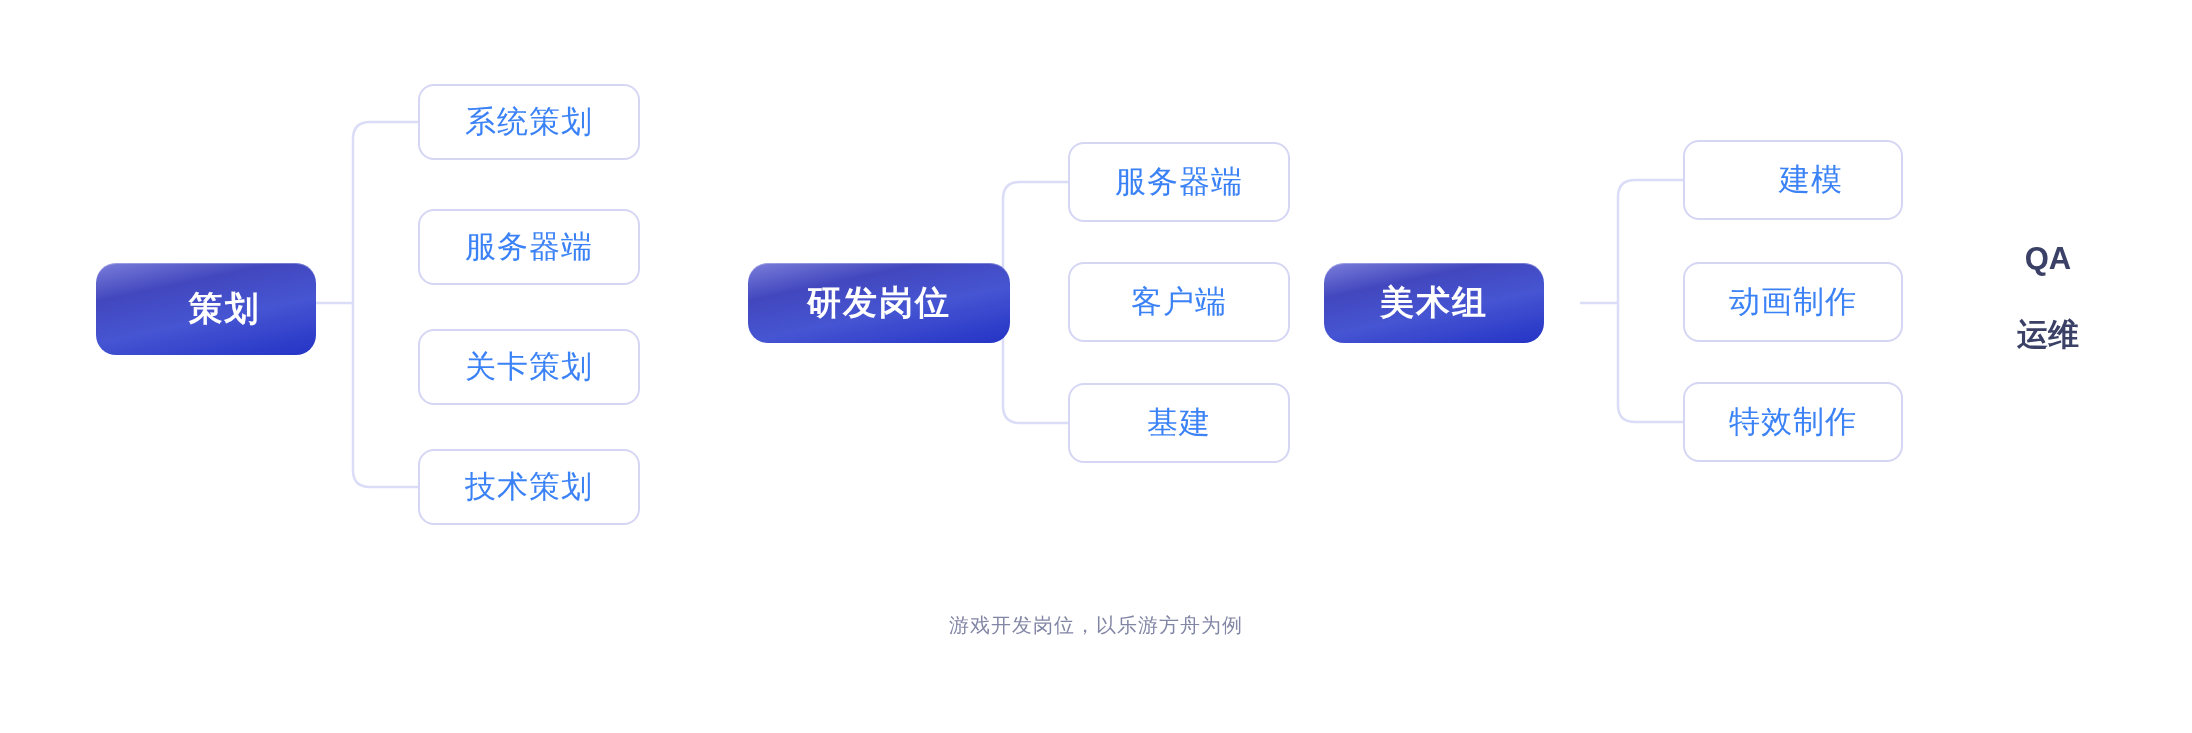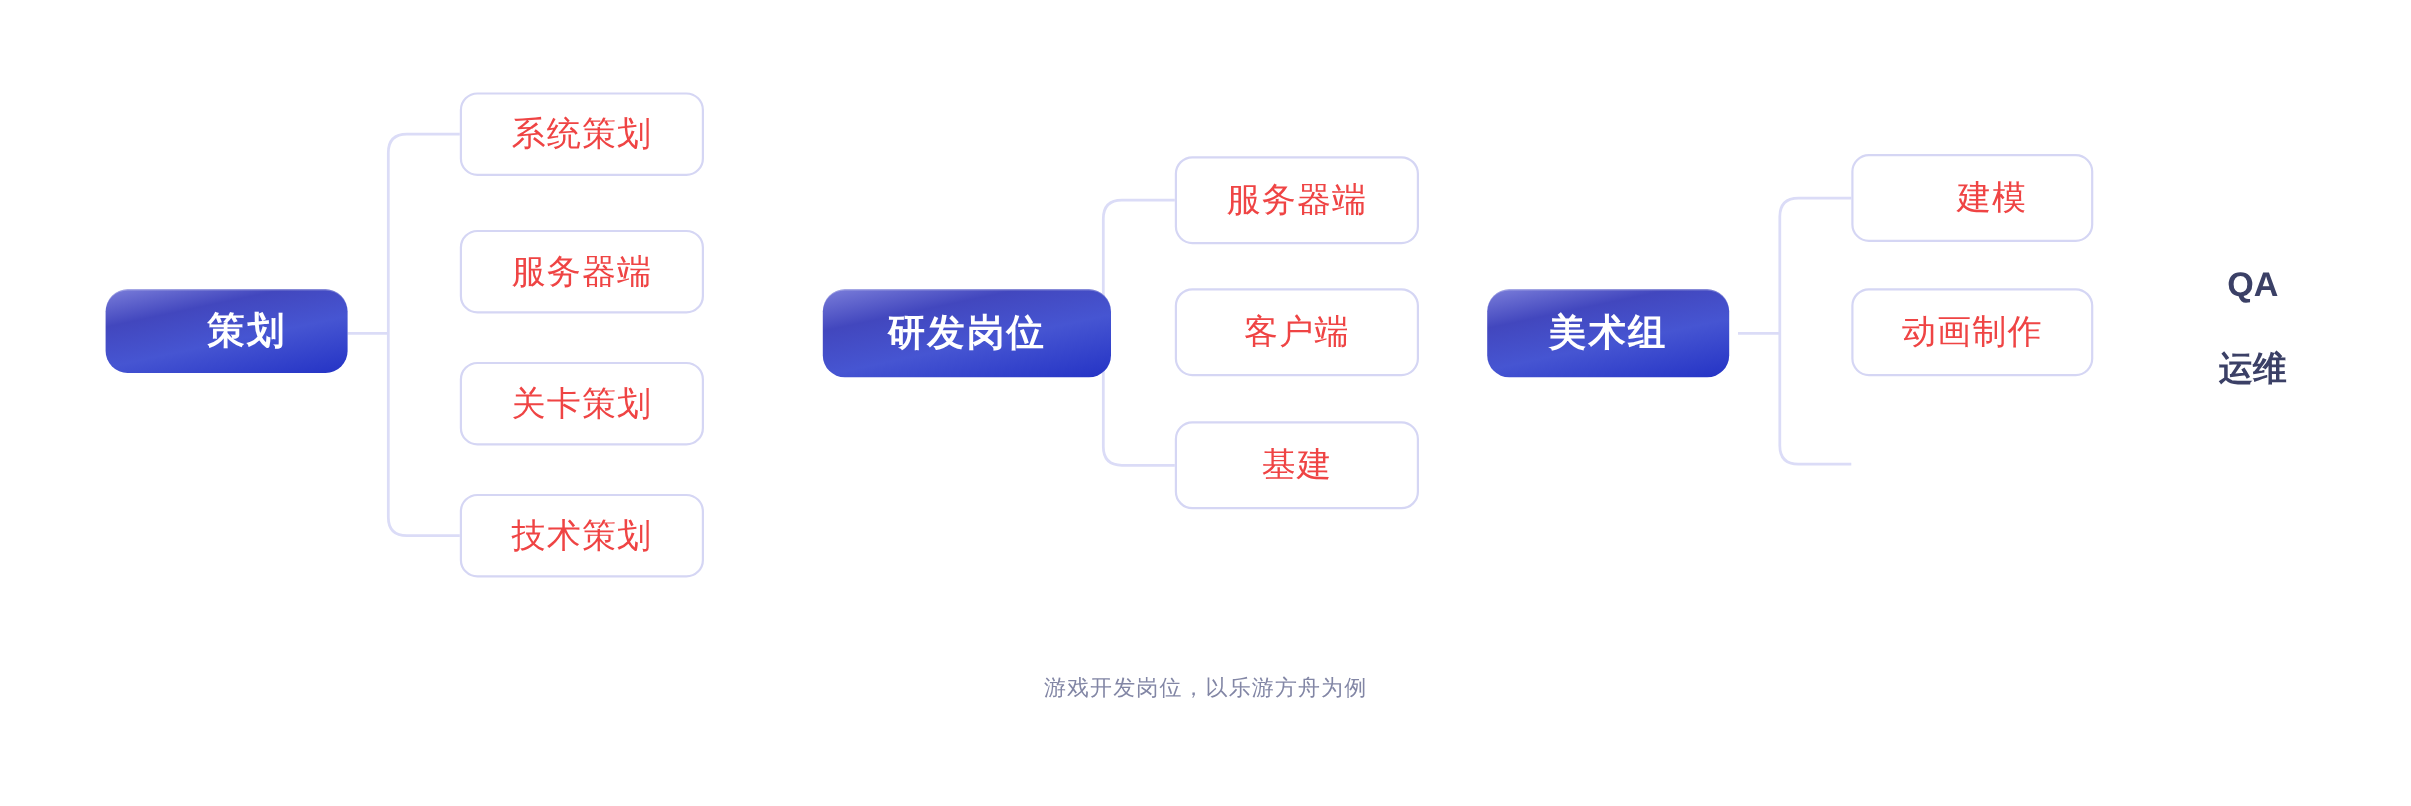--- a/index.html
+++ b/index.html
@@ -41,21 +41,21 @@
     color: #ffffff;
     font-size: 34px;
     font-weight: 700;
     letter-spacing: 2px;
     box-shadow: inset 0 1px 0 rgba(255,255,255,0.28);
   }
   .node.child {
     background: #ffffff;
     border: 2px solid #d5d6f4;
     border-radius: 16px;
-    color: #ef4444;
+    color: #3b82f6;
     font-size: 31px;
     font-weight: 400;
     letter-spacing: 1px;
   }
   .floating-label {
     position: absolute;
     width: 120px;
     text-align: center;
     color: #3b4066;
     font-size: 31px;
@@ -66,30 +66,30 @@
     left: 0;
     top: 612px;
     width: 2192px;
     text-align: center;
     color: #8286a5;
     font-size: 20px;
     font-weight: 400;
     letter-spacing: 1px;
   }
   
-  .g0r  { left: 96px;   top: 263px; width: 220px; height: 76px; padding-left: 37px; }
+  .g0r  { left: 96px;   top: 263px; width: 220px; height: 92px; padding-left: 37px; }
   .g0c0 { left: 418px;  top: 84px;  width: 222px; height: 76px; }
   .g0c1 { left: 418px;  top: 209px; width: 222px; height: 76px; }
   .g0c2 { left: 418px;  top: 329px; width: 222px; height: 76px; }
   .g0c3 { left: 418px;  top: 449px; width: 222px; height: 76px; }
   .g1r  { left: 748px;  top: 263px; width: 262px; height: 80px; }
   .g1c0 { left: 1068px; top: 142px; width: 222px; height: 80px; }
   .g1c1 { left: 1068px; top: 262px; width: 222px; height: 80px; }
   .g1c2 { left: 1068px; top: 383px; width: 222px; height: 80px; }
-  .g2r  { left: 1352px; top: 263px; width: 220px; height: 80px; }
+  .g2r  { left: 1324px; top: 263px; width: 220px; height: 80px; }
   .g2c0 { left: 1683px; top: 140px; width: 220px; height: 80px; padding-left: 36px; }
   .g2c1 { left: 1683px; top: 262px; width: 220px; height: 80px; text-align: right; }
   .g2c2 { left: 1683px; top: 382px; width: 220px; height: 80px; }
   .qa   { left: 1988px; top: 241px; text-align: center; }
   .ops  { left: 1988px; top: 314px; }
 </style>
 </head>
 <body>
 
 <div class="canvas">
@@ -113,19 +113,20 @@
   <div class="node child g0c3">技术策划</div>
 
   <div class="node root g1r">研发岗位</div>
   <div class="node child g1c0">服务器端</div>
   <div class="node child g1c1">客户端</div>
   <div class="node child g1c2">基建</div>
 
   <div class="node root g2r">美术组</div>
   <div class="node child g2c0">建模</div>
   <div class="node child g2c1">动画制作</div>
+  <div class="node child g2c2">特效制作</div>
 
   <div class="floating-label qa">QA</div>
   <div class="floating-label ops">运维</div>
 
   <div class="caption">游戏开发岗位，以乐游方舟为例</div>
 
 </div>
 
 </body></html>

